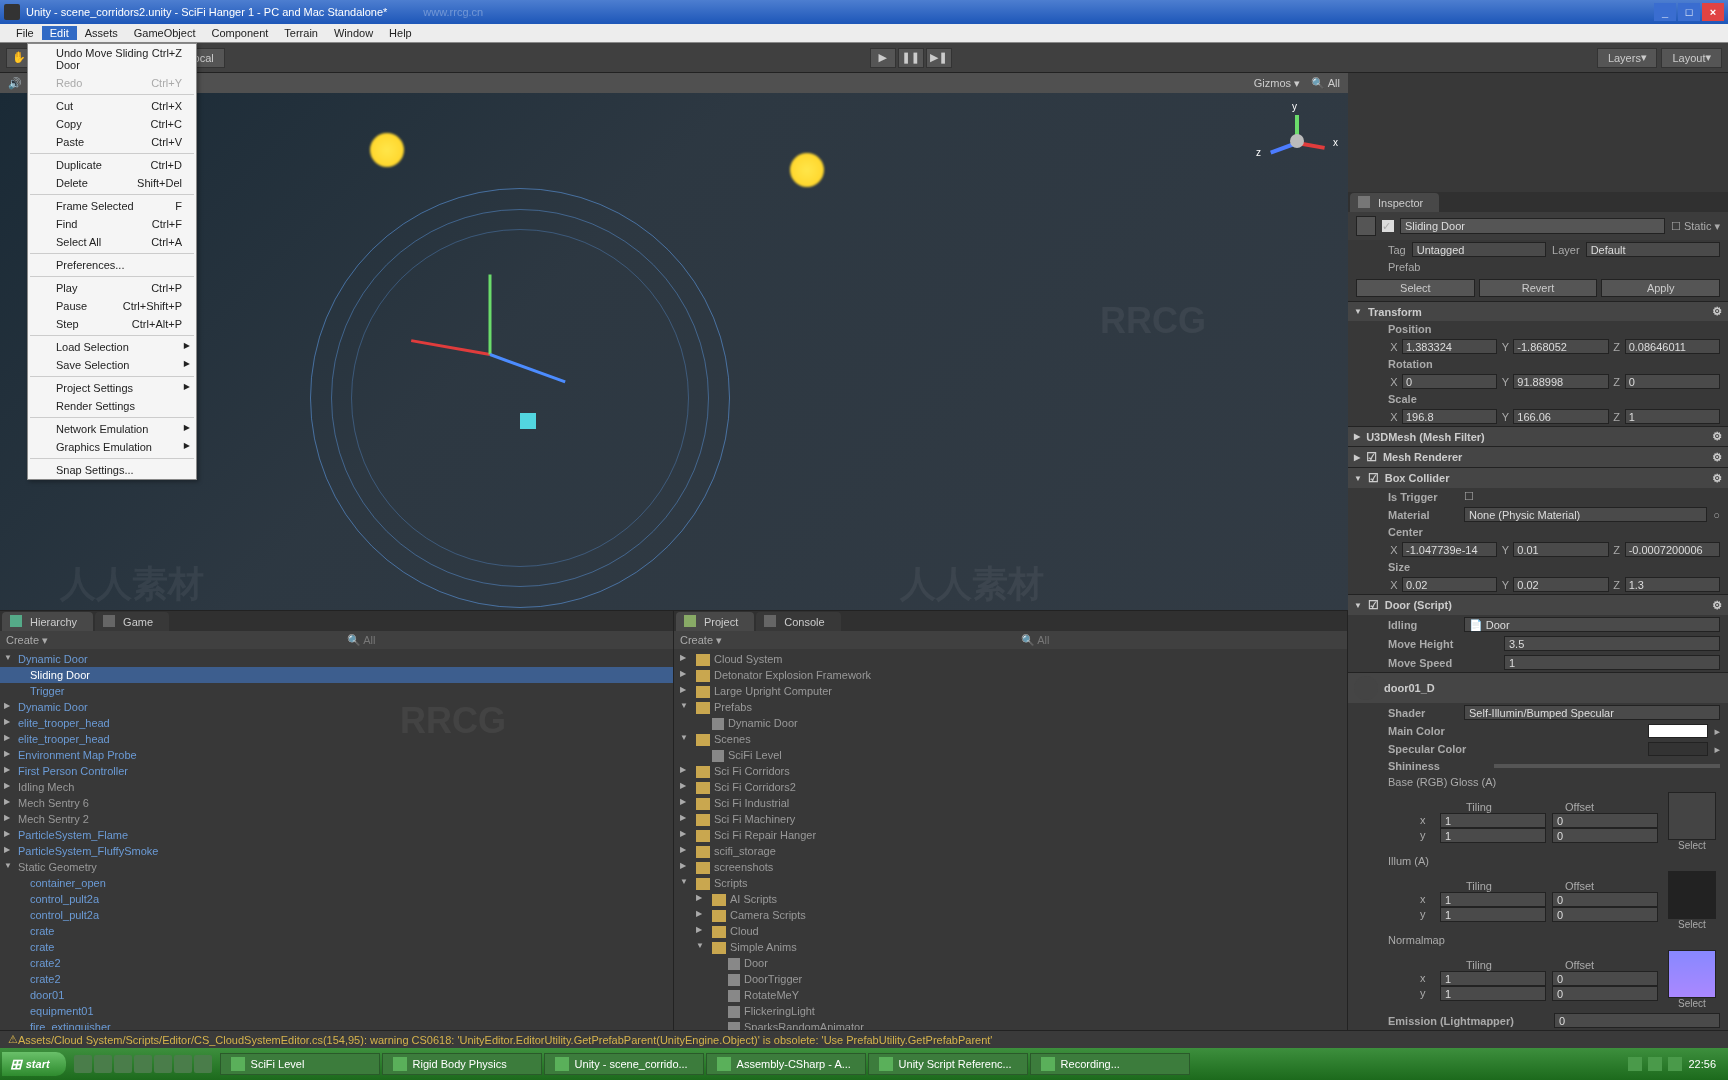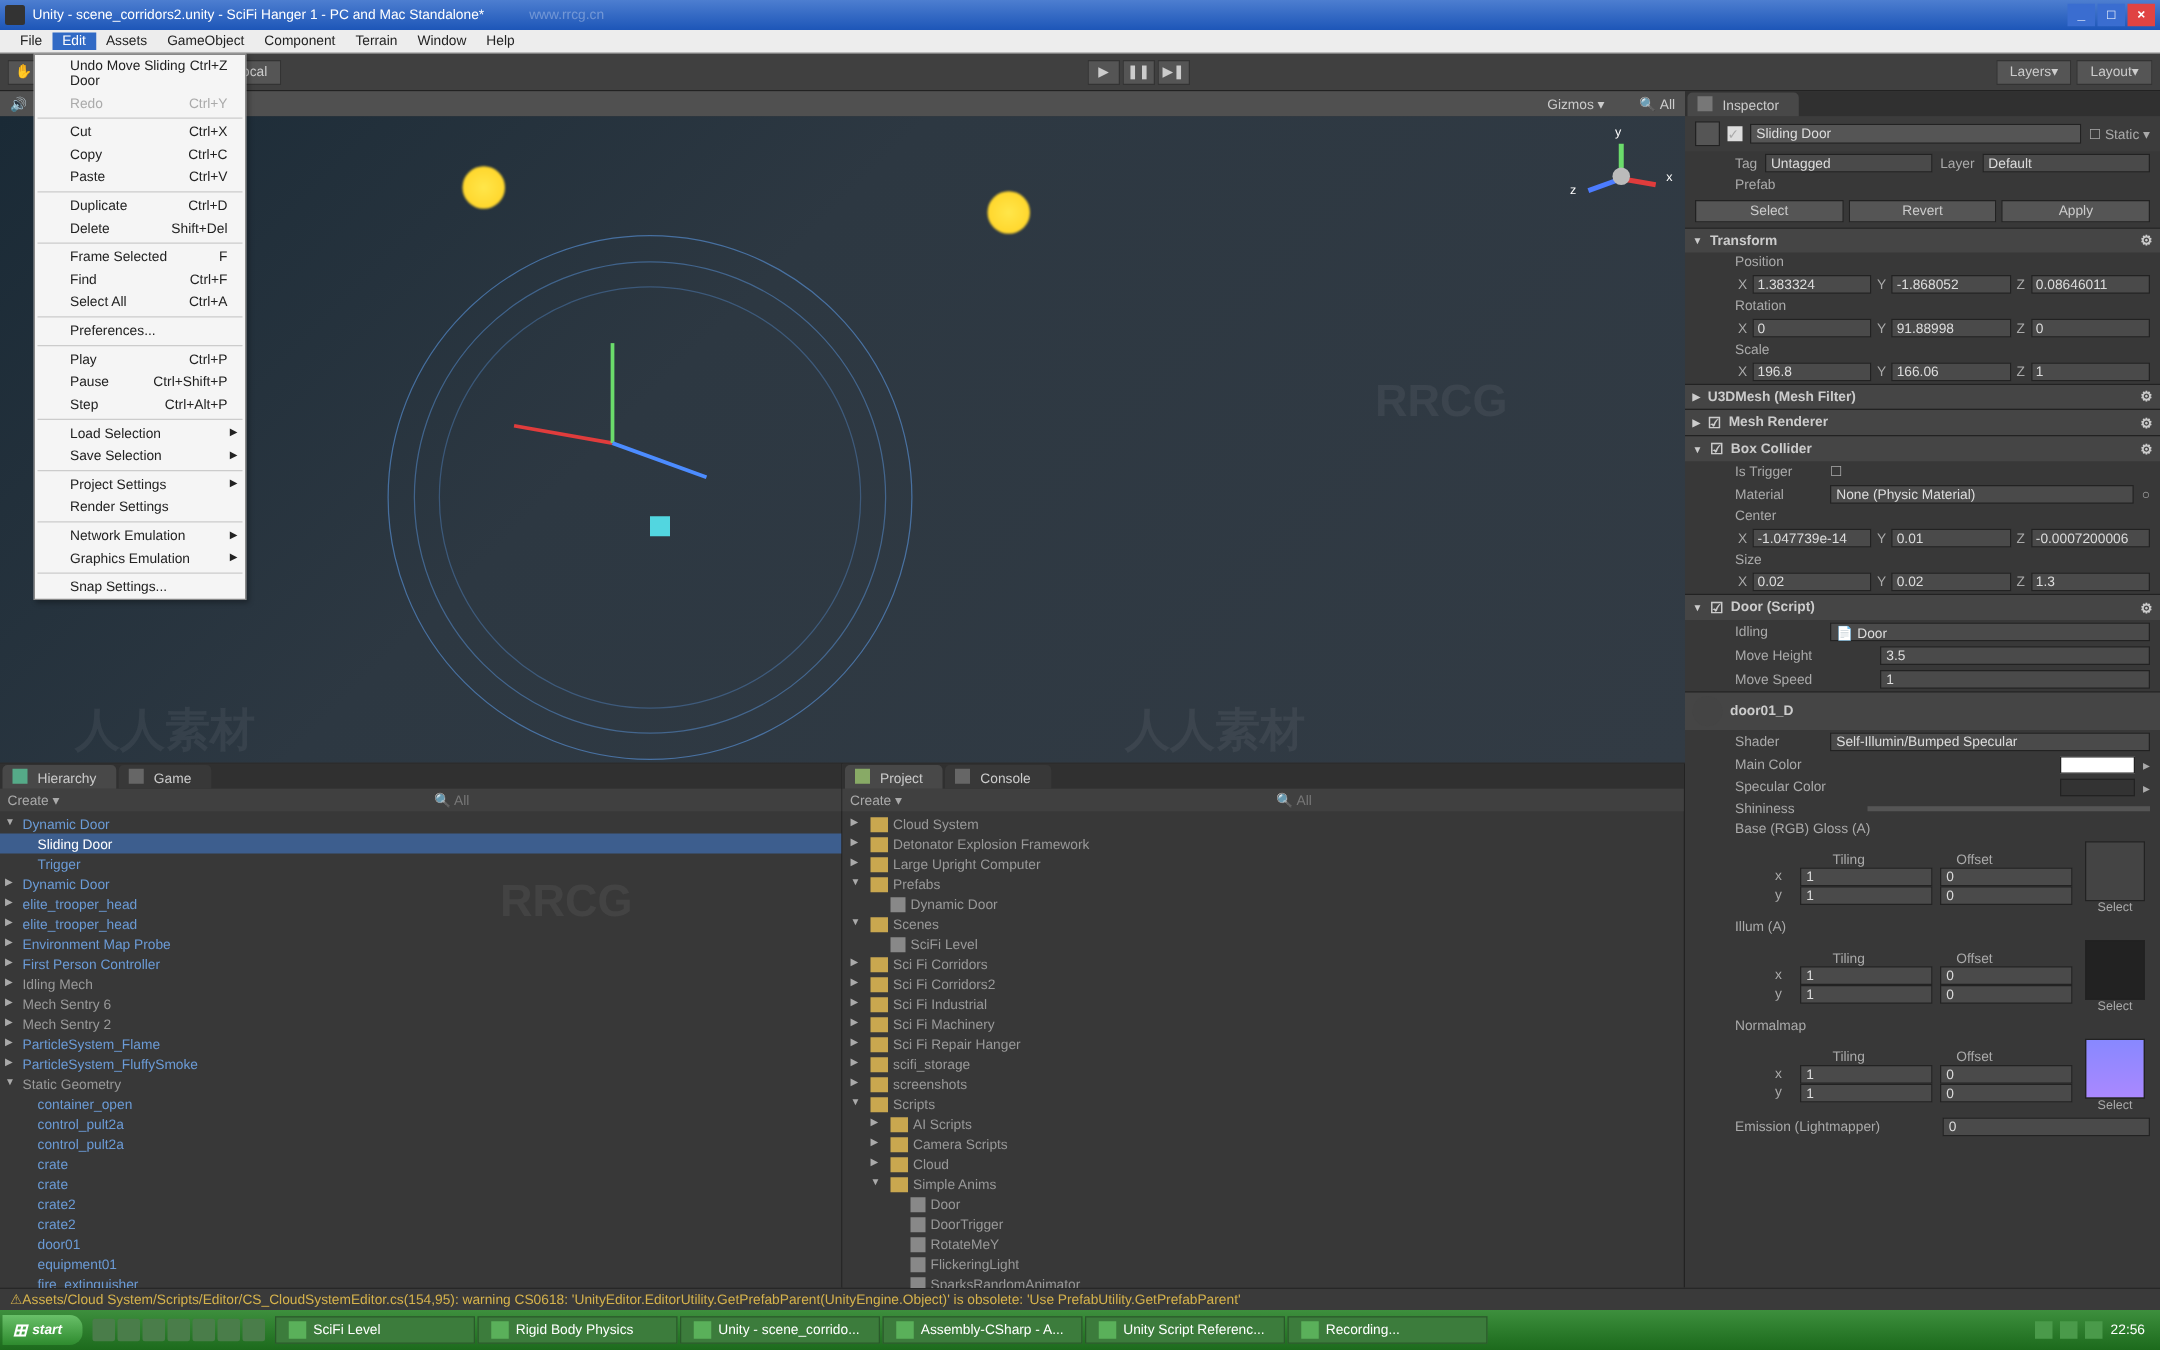--- a/index.html
+++ b/index.html
@@ -32,21 +32,21 @@
 .edit-menu .mrow.disabled { color: #aaa; }
 .edit-menu .msep { height: 1px; background: #ccc; margin: 2px 2px; }
 .edit-menu .submenu::after { content: '▶'; position: absolute; right: 6px; font-size: 8px; }
 
 
 .main { display: flex; height: calc(100% - 24px - 19px - 30px - 18px - 32px); }
 
 
 .scene-col { flex: 1; display: flex; flex-direction: column; }
 .scene-toolbar { height: 20px; background: #505050; display: flex; align-items: center; padding: 0 8px; gap: 10px; color: #ccc; font-size: 11px; }
-.scene-toolbar .right { margin-left: auto; display: flex; gap: 28px; align-items: center; }
+.scene-toolbar .right { margin-left: auto; display: flex; gap: 12px; align-items: center; }
 .scene-view { flex: 1; background: linear-gradient(135deg, #1a2a36 0%, #2d3842 40%, #323b44 100%); position: relative; overflow: hidden; }
 .gizmo3d { position: absolute; right: 16px; top: 14px; width: 70px; height: 70px; }
 .gizmo3d .axis { position: absolute; width: 28px; height: 4px; transform-origin: left center; }
 .gizmo3d .ax { background: #e03c3c; top: 34px; left: 35px; transform: rotate(10deg); }
 .gizmo3d .ay { background: #6bdc6b; top: 34px; left: 35px; transform: rotate(-90deg); }
 .gizmo3d .az { background: #4c7cff; top: 34px; left: 35px; transform: rotate(160deg); }
 .gizmo3d .center { position: absolute; width: 14px; height: 14px; background: #bbb; border-radius: 50%; top: 27px; left: 28px; }
 .gizmo3d .lbl { position: absolute; color: #fff; font-size: 10px; }
 .sun { position: absolute; width: 34px; height: 34px; background: radial-gradient(#ffe64a, #ffd020); border-radius: 50%; filter: blur(1px); }
 .portal { position: absolute; left: 310px; top: 95px; width: 420px; height: 420px; border-radius: 50%; border: 1px solid rgba(100,170,255,0.5); }
@@ -69,27 +69,27 @@
 .panel-body { flex: 1; overflow: auto; padding: 2px 0; }
 .tree-item { padding: 1px 6px 1px 18px; color: #999; font-size: 12px; position: relative; cursor: pointer; }
 .tree-item.blue { color: #6b9bd6; }
 .tree-item.sel { background: #3d5e8e; color: #fff; }
 .tree-item .arrow { position: absolute; left: 4px; top: 2px; font-size: 8px; color: #aaa; }
 .tree-item.l1 { padding-left: 30px; }
 .tree-item .picon { display: inline-block; width: 14px; height: 12px; background: #c9a74f; margin-right: 4px; vertical-align: middle; }
 .tree-item .ficon { display: inline-block; width: 12px; height: 12px; background: #888; margin-right: 4px; vertical-align: middle; }
 
 
-.inspector { width: 380px; background: #383838; display: flex; flex-direction: column; }
+.inspector { width: 380px; background: #383838; display: flex; flex-direction: column; justify-content: flex-end; }
 .insp-tab { height: 20px; background: #303030; display: flex; align-items: flex-end; }
 .insp-header { padding: 4px 8px; display: flex; align-items: center; gap: 6px; background: #3c3c3c; }
 .insp-header .cb { width: 12px; height: 12px; background: #ddd; }
 .insp-header input { flex: 1; background: #555; border: 1px solid #222; color: #ddd; padding: 1px 4px; font-size: 11px; }
 .row { display: flex; align-items: center; padding: 2px 8px; gap: 6px; font-size: 11px; color: #aaa; margin-left: 32px; }
-.row .lbl { min-width: 70px; }
+.row .lbl { min-width: 70px; font-weight: bold; }
 .row .fld { flex: 1; background: #4a4a4a; border: 1px solid #222; color: #ddd; padding: 1px 4px; height: 15px; }
 .row .xyz { display: flex; flex: 1; gap: 2px; }
 .row .xyz .ax { display: flex; align-items: center; gap: 2px; flex: 1; }
 .row .xyz .ax .al { width: 12px; text-align: center; color: #aaa; }
 .row .xyz .ax .av { flex: 1; background: #4a4a4a; border: 1px solid #222; color: #ddd; padding: 1px 3px; height: 15px; font-size: 11px; }
 .comp-header { display: flex; align-items: center; padding: 3px 6px; background: #454545; gap: 6px; font-size: 12px; color: #ccc; font-weight: bold; border-top: 1px solid #222; }
 .comp-header .toggle { font-size: 8px; }
 .btn-group { display: flex; padding: 4px 8px; gap: 4px; }
 .btn-group .btn { flex: 1; background: #555; border: 1px solid #222; color: #ccc; text-align: center; padding: 2px; font-size: 11px; }
 .colorswatch { width: 60px; height: 14px; border: 1px solid #222; }

